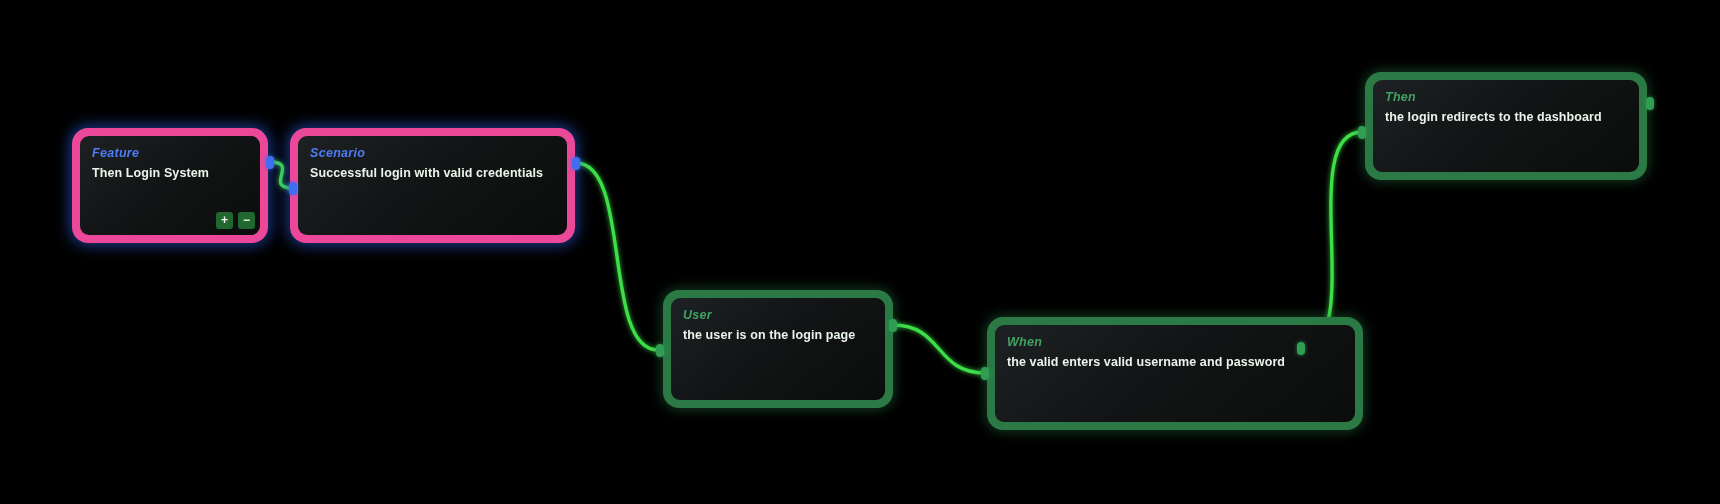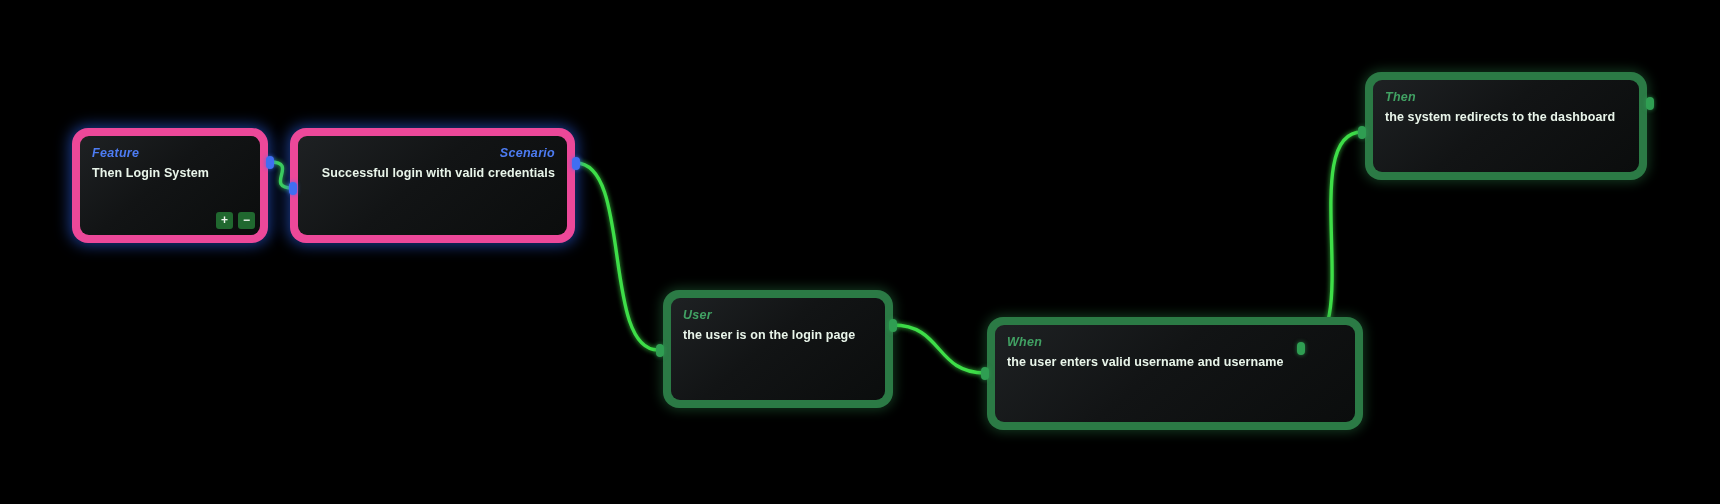--- a/index.html
+++ b/index.html
@@ -100,45 +100,45 @@
     <div class="panel">
       <div class="node-label">Feature</div>
       <div class="node-text">Then Login System</div>
       <div class="node-btns">
         <button class="nbtn">+</button>
         <button class="nbtn">−</button>
       </div>
     </div>
   </div>
 
-  <div class="node blue" style="left:290px;top:128px;width:285px;height:115px;text-align:right;">
+  <div class="node blue" style="left:290px;top:128px;width:285px;height:115px;">
     <div class="panel">
       <div class="node-label">Scenario</div>
       <div class="node-text">Successful login with valid credentials</div>
     </div>
   </div>
 
   <div class="node green" style="left:663px;top:290px;width:230px;height:118px;">
     <div class="panel">
       <div class="node-label">User</div>
       <div class="node-text">the user is on the login page</div>
     </div>
   </div>
 
   <div class="node green" style="left:987px;top:317px;width:376px;height:113px;">
     <div class="panel">
       <div class="node-label">When</div>
-      <div class="node-text">the user enters valid username and username</div>
+      <div class="node-text">the valid enters valid username and password</div>
     </div>
   </div>
 
   <div class="node green" style="left:1365px;top:72px;width:282px;height:108px;">
     <div class="panel">
       <div class="node-label">Then</div>
-      <div class="node-text">the system redirects to the dashboard</div>
+      <div class="node-text">the login redirects to the dashboard</div>
     </div>
   </div>
 
   <div class="handle blue" style="left:266px;top:156px;"></div>
   <div class="handle blue" style="left:289px;top:182px;"></div>
   <div class="handle blue" style="left:572px;top:157px;"></div>
   <div class="handle green" style="left:656px;top:344px;"></div>
   <div class="handle green" style="left:889px;top:319px;"></div>
   <div class="handle green" style="left:981px;top:367px;"></div>
   <div class="handle green" style="left:1297px;top:342px;"></div>

